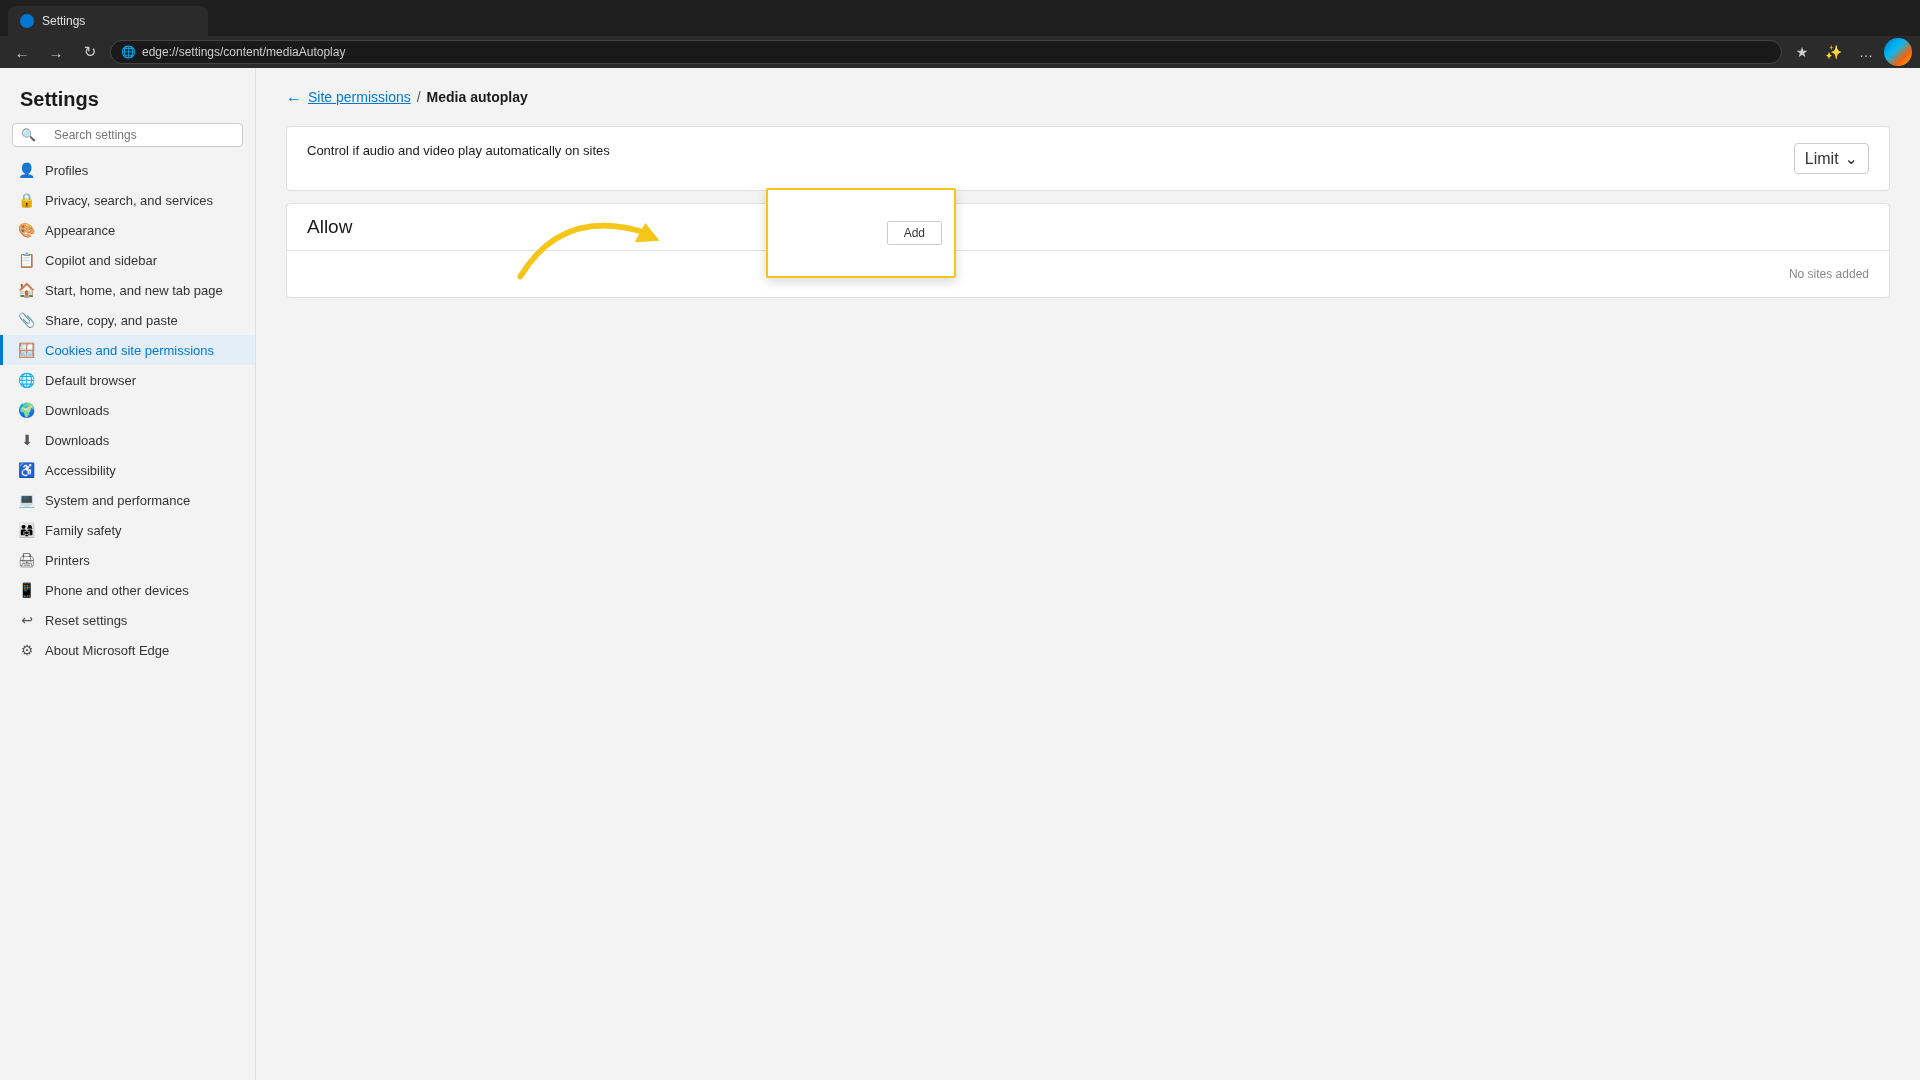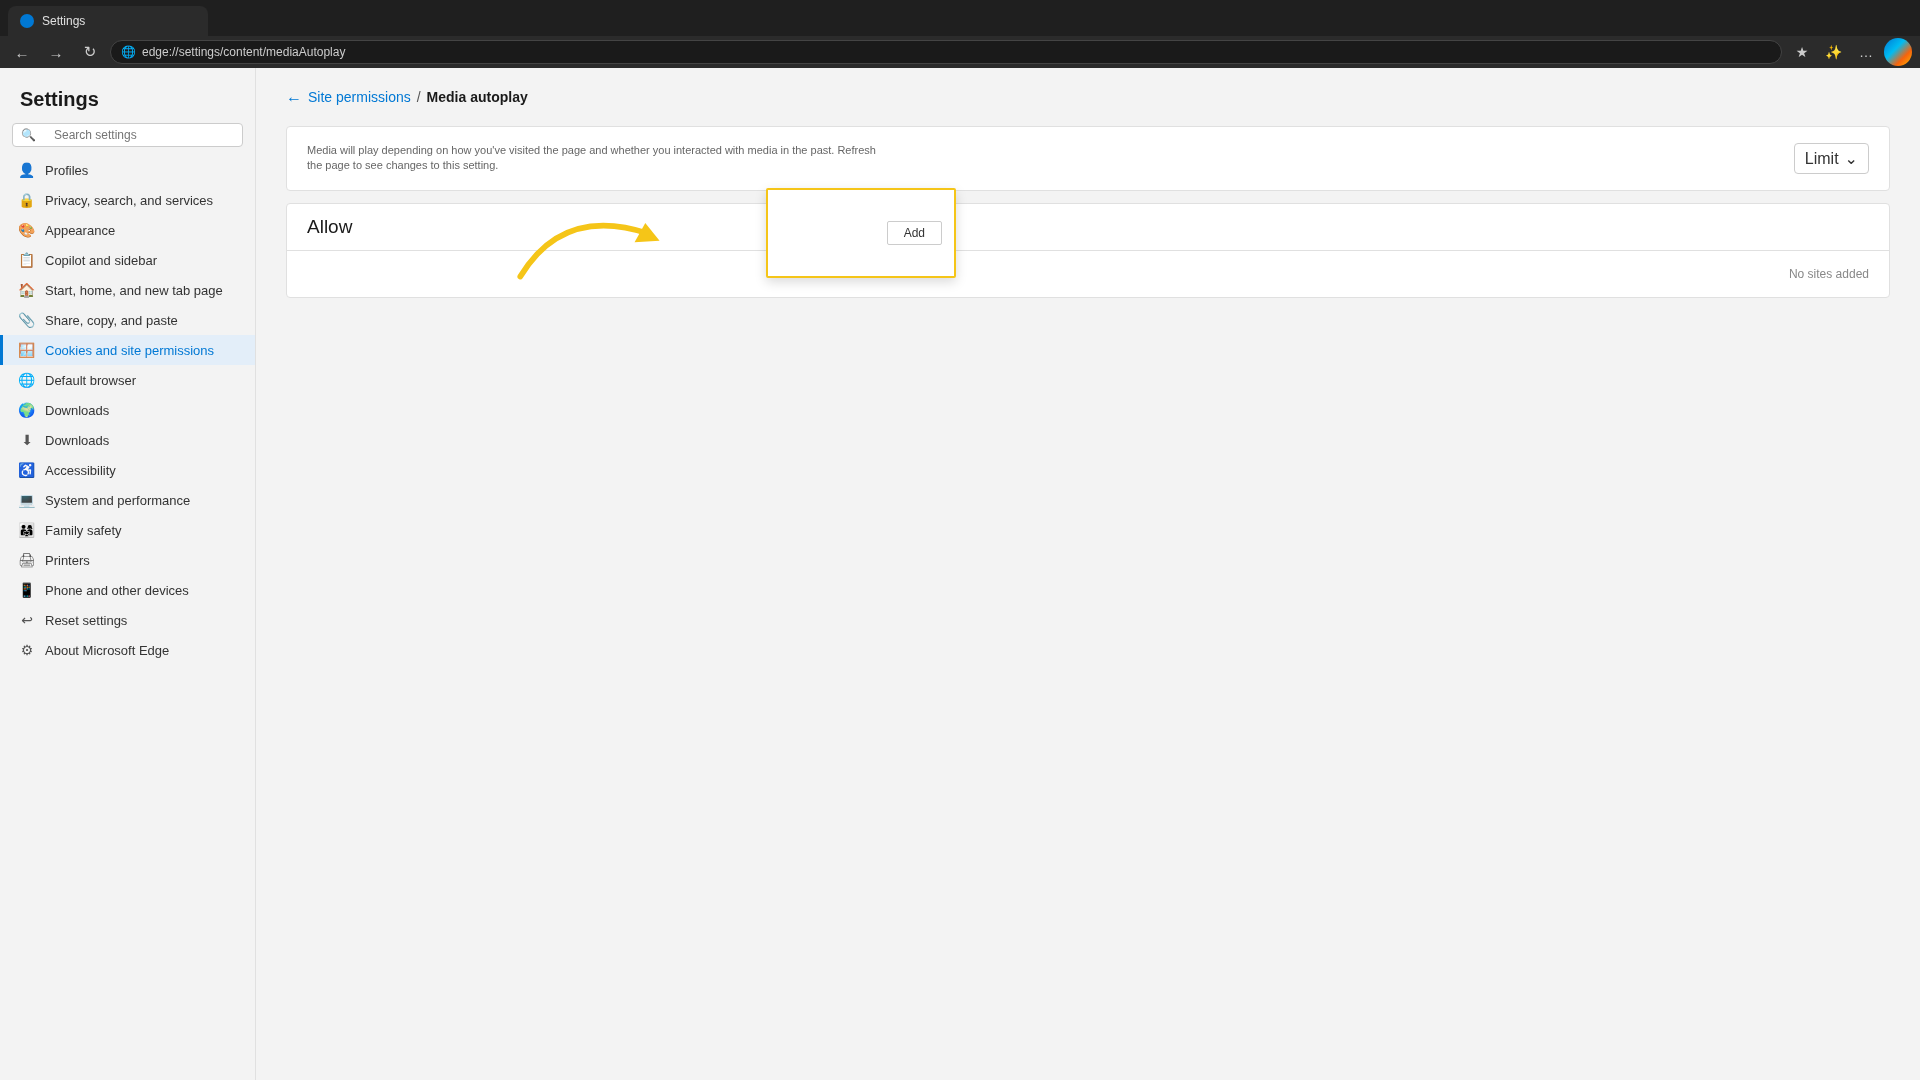--- a/index.html
+++ b/index.html
@@ -179,20 +179,21 @@
       color: #0078d4;
       cursor: pointer;
       background: none;
       border: none;
       font-size: 16px;
       display: flex; align-items: center;
     }
     .breadcrumb .link {
       color: #0078d4;
       cursor: pointer;
+      text-decoration: underline;
     }
     .breadcrumb .separator { color: #555; }
     .breadcrumb .current { color: #1a1a1a; font-weight: 600; }
 
     
     .setting-card {
       background: white;
       border: 1px solid #e0e0e0;
       border-radius: 4px;
       padding: 16px 20px;
@@ -412,21 +413,21 @@
         <span>←</span>
       </button>
       <span class="link">Site permissions</span>
       <span class="separator">/</span>
       <span class="current">Media autoplay</span>
     </div>
 
     <div class="setting-card">
       <div class="setting-row">
         <div>
-          <div class="setting-desc">Media will play depending on how you've visited the page and whether you interacted with media in the past. Refresh the page to see changes to this setting.</div>
+          <div class="setting-label">Control if audio and video play automatically on sites</div>
         </div>
         <button class="dropdown-btn">
           <span>Limit</span>
           <span>⌄</span>
         </button>
       </div>
     </div>
 
     <div class="allow-section">
       <div class="allow-header">Allow</div>

